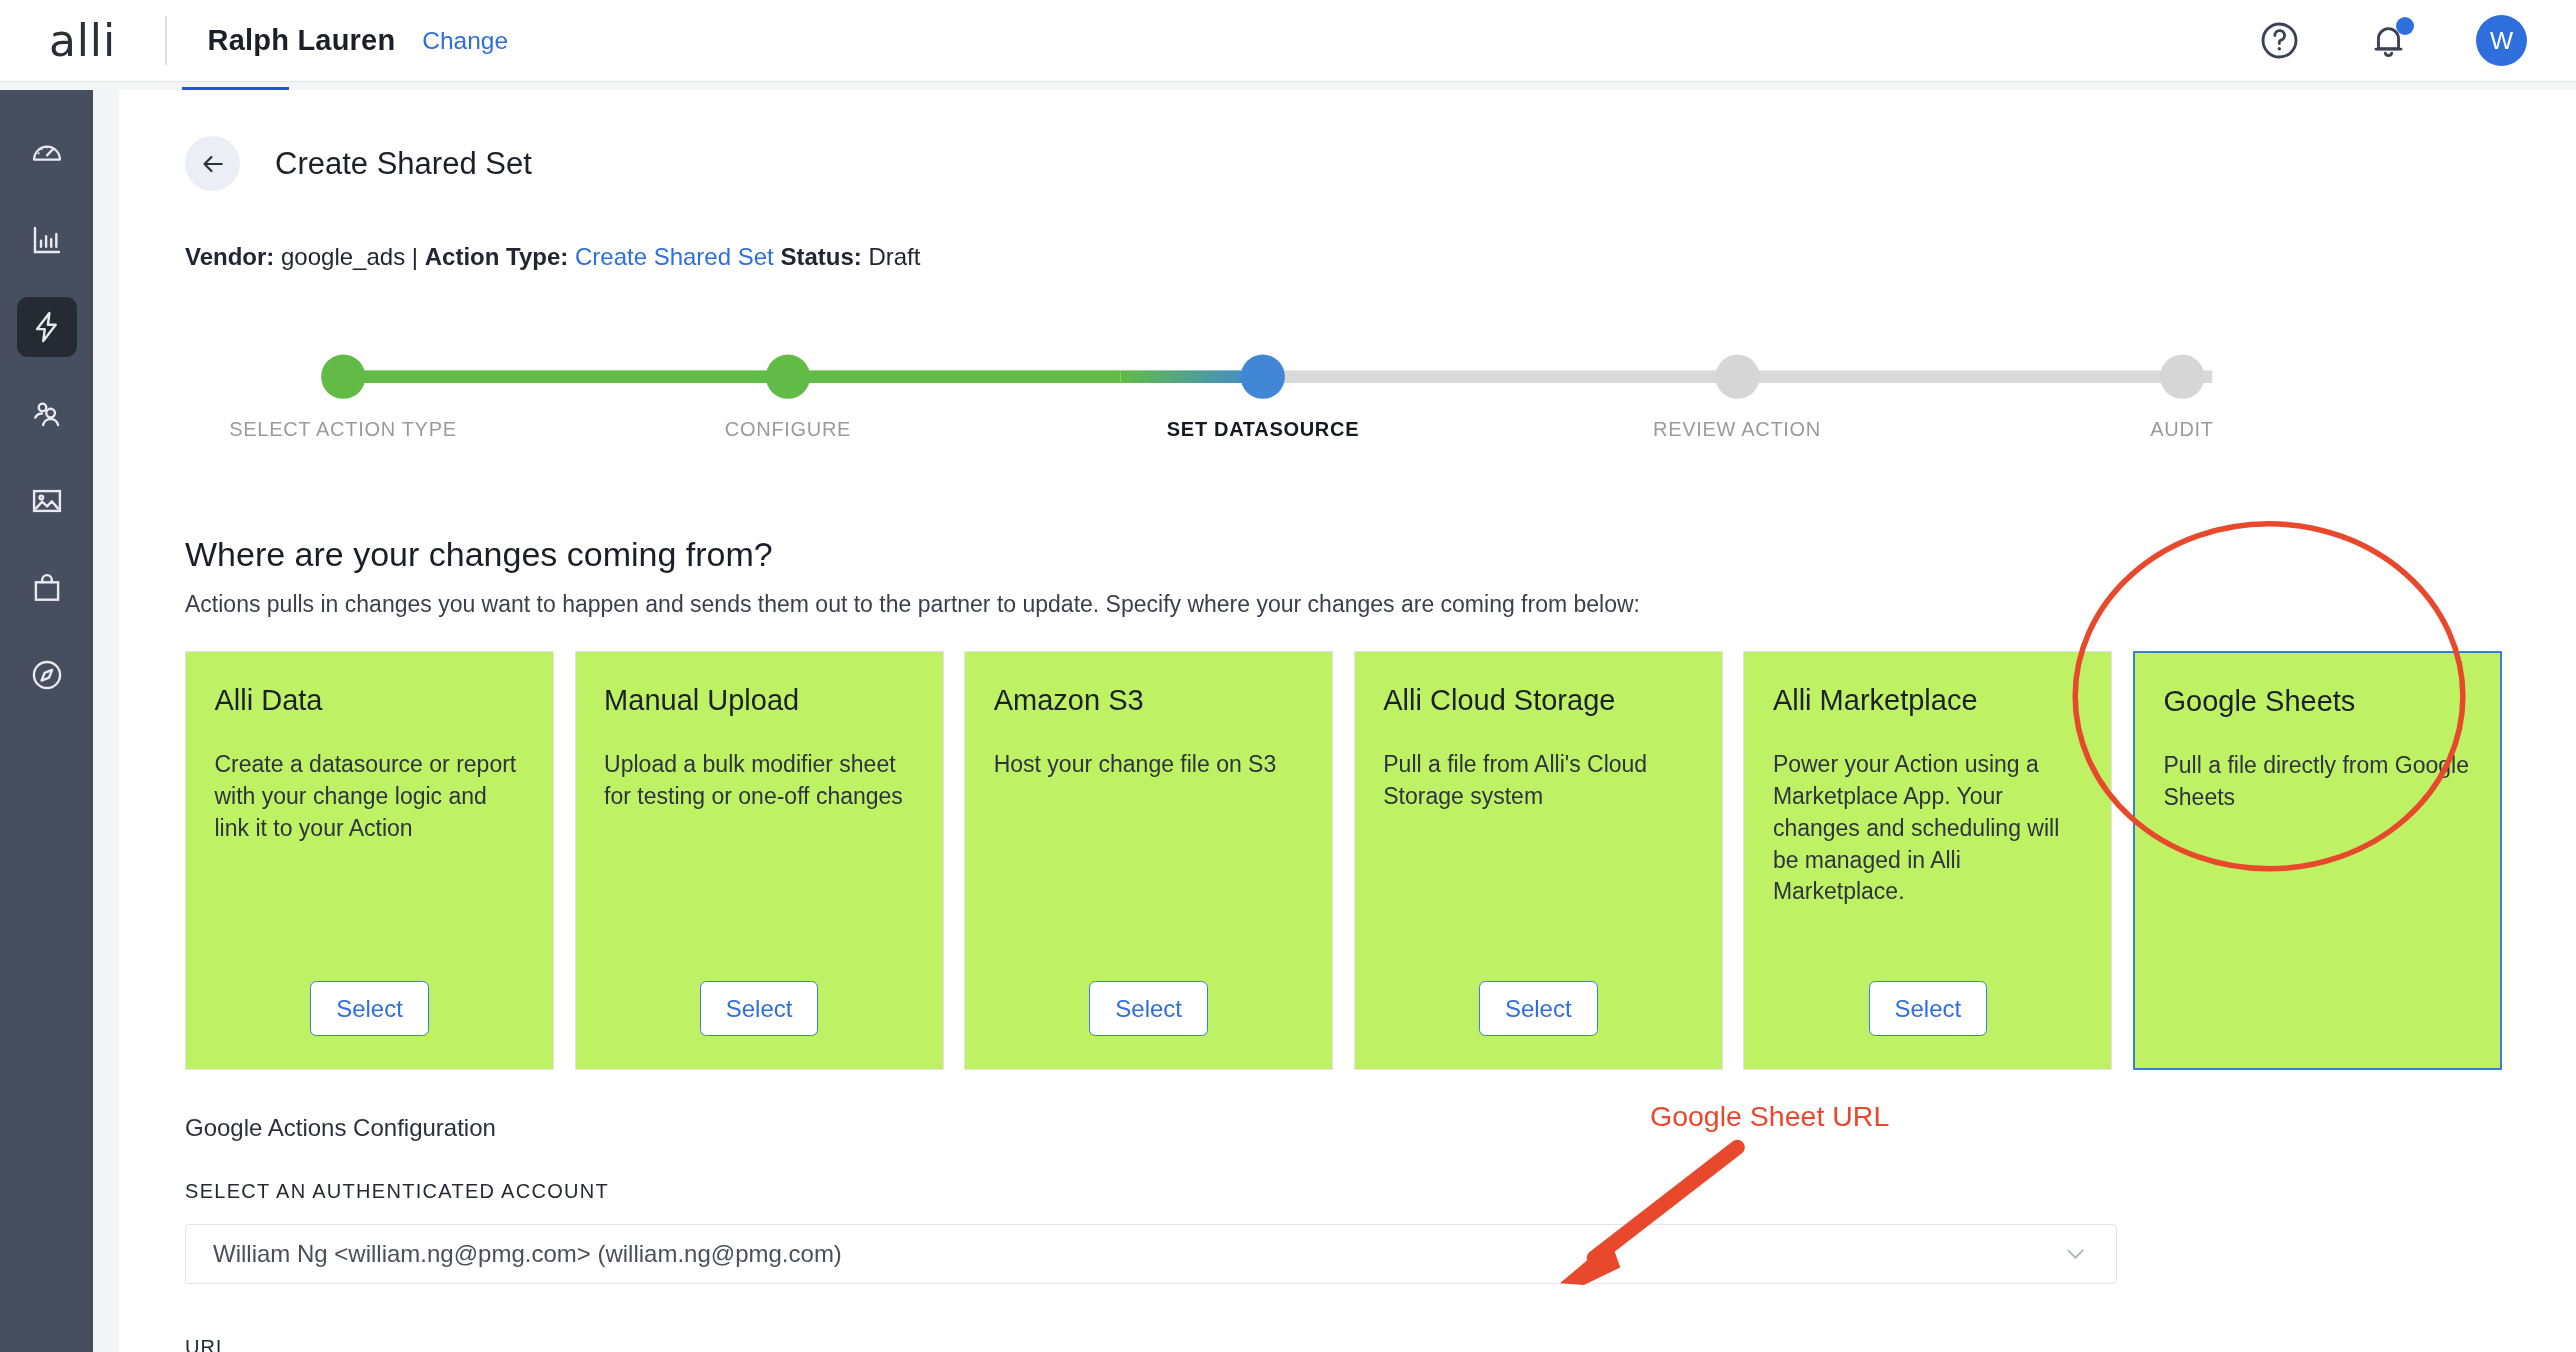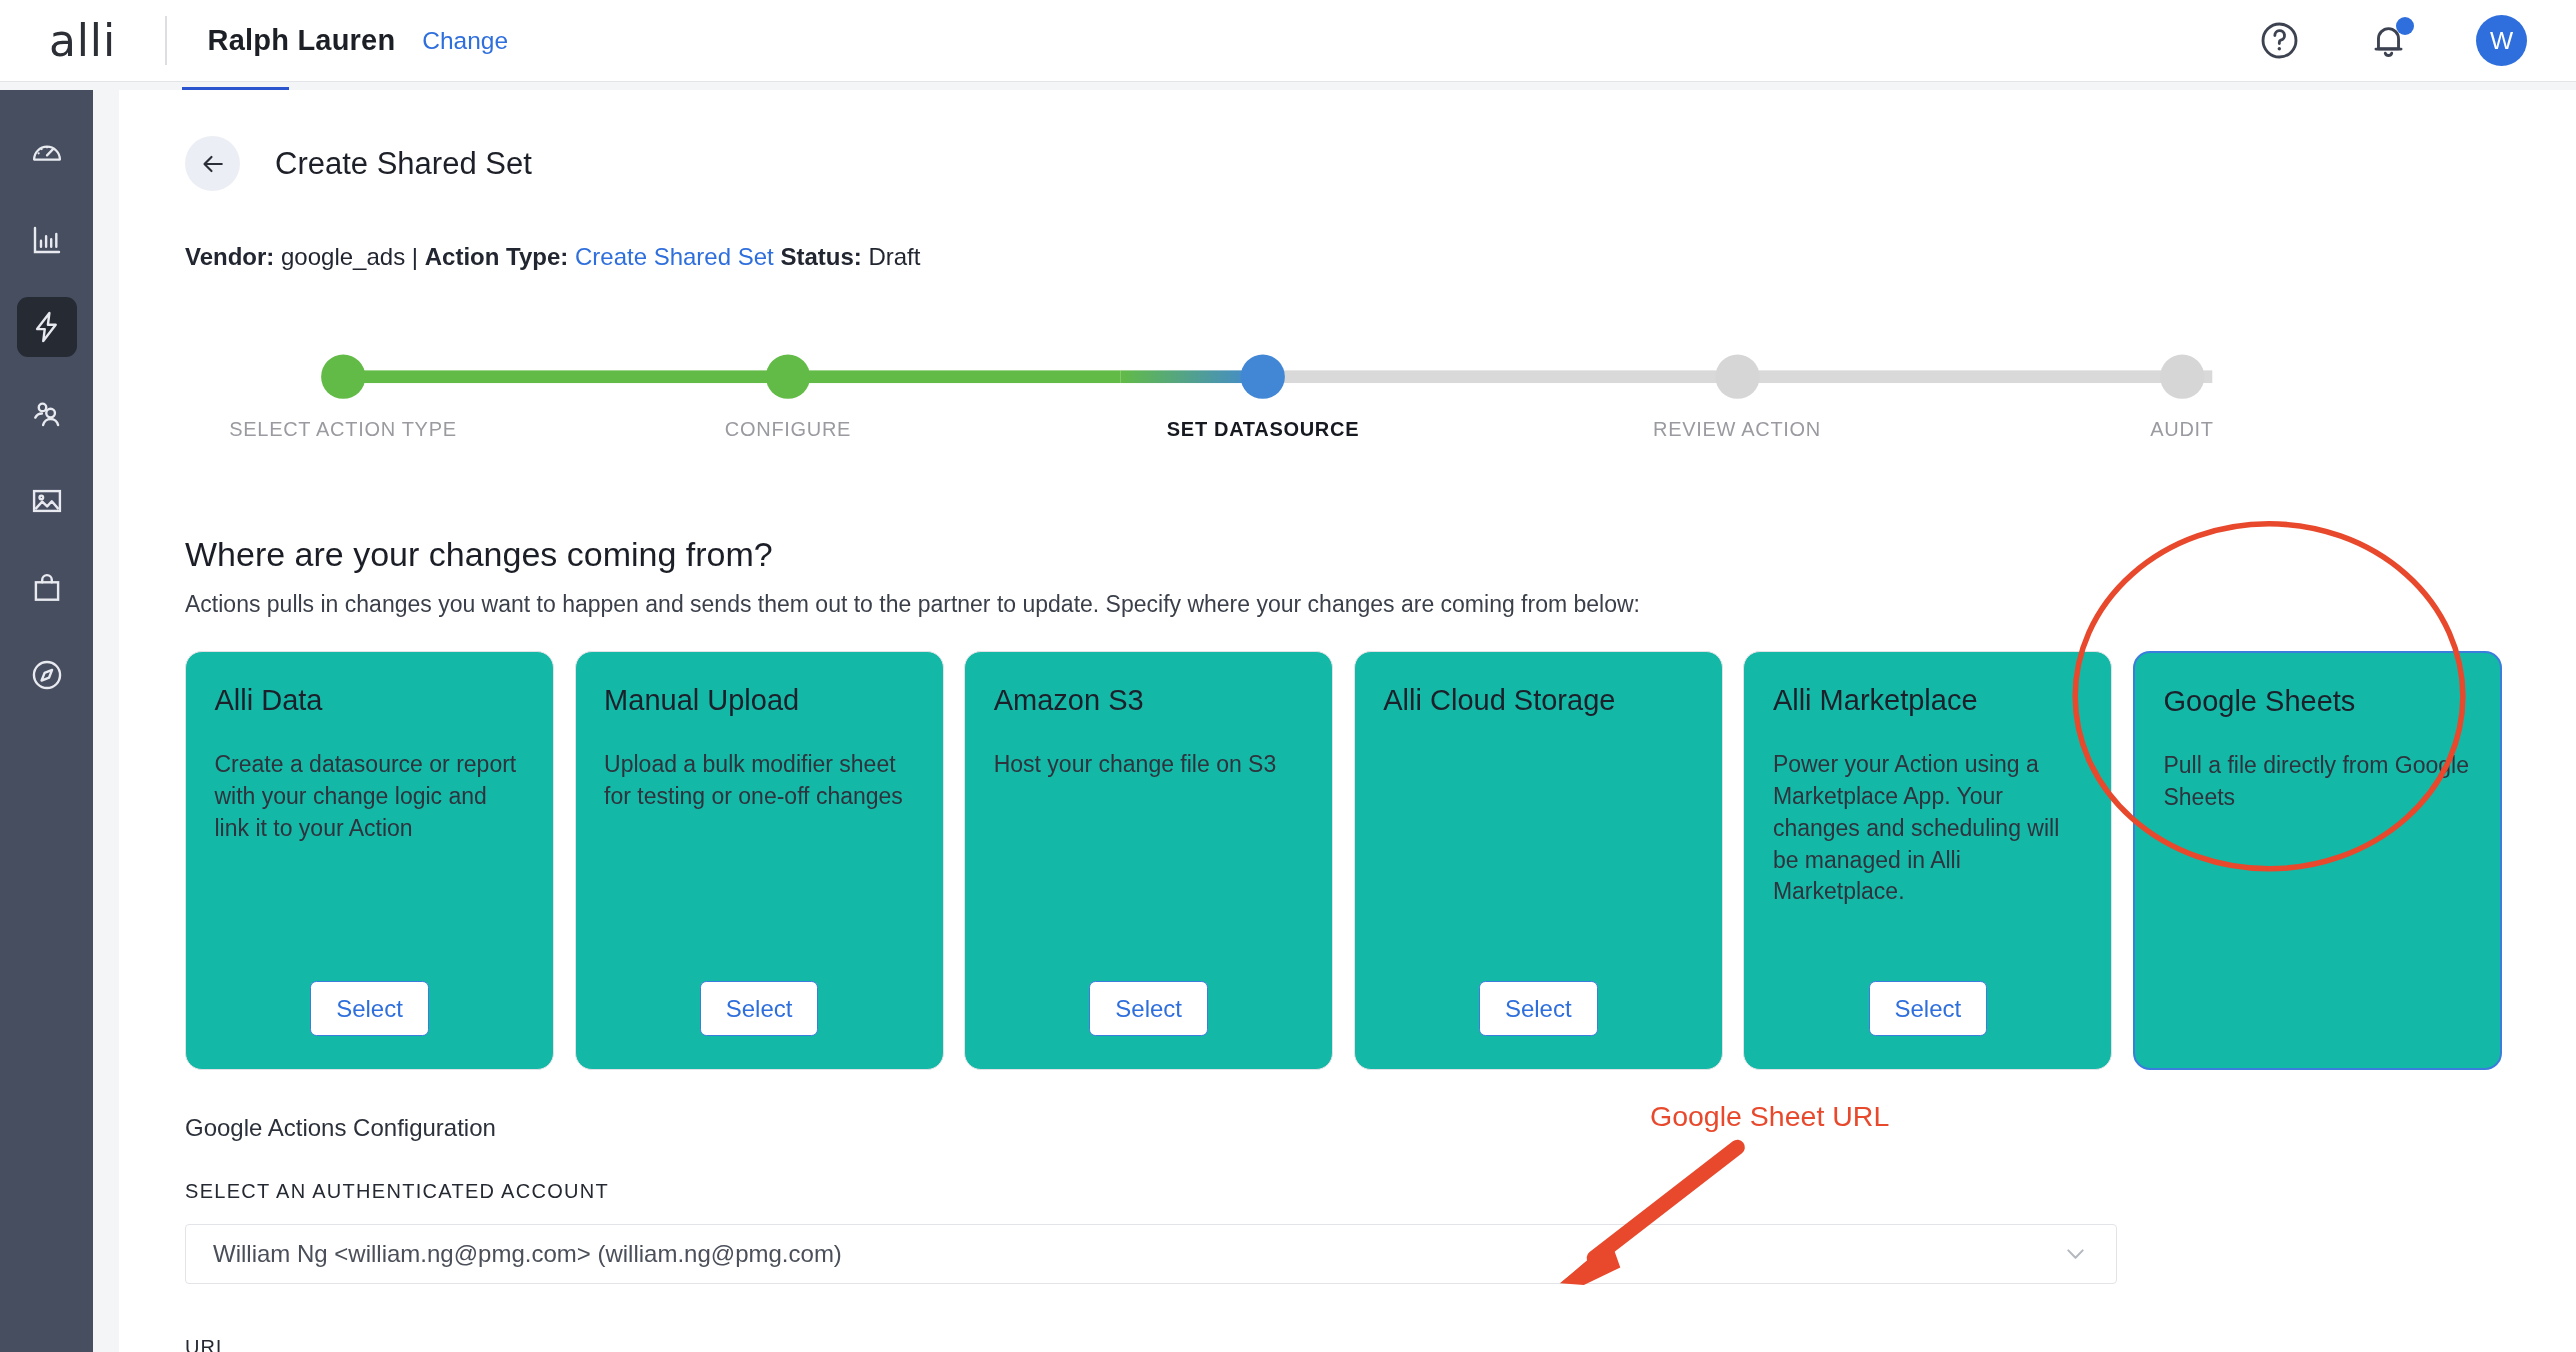--- a/index.html
+++ b/index.html
@@ -86,22 +86,22 @@
 
   
   .sec-title { margin:87px 0 0 66px; font-size:34px; color:#1b1e26; font-weight:400; }
   .sec-sub { margin:17.4px 0 0 66px; font-size:23px; color:#3a3f4a; }
 
   
   .cards {
     display:flex; gap:20.6px; margin:33px 0 0 66px; width:2334px;
   }
   .card {
-    width:369px; height:419px; border:1.6px solid #e0e2e6; border-radius:17px;
-    background:#14b8a6; padding:32px 28.5px 0 28.5px;
+    width:369px; height:419px; border:1.6px solid #e0e2e6; border-radius:1px;
+    background:#bef264; padding:32px 28.5px 0 28.5px;
     display:flex; flex-direction:column; position:relative;
   }
   .card.selected { border:2.4px solid #3b7ddd; }
   .card-title { font-size:29px; color:#1c202a; font-weight:400; margin-bottom:32px; }
   .card-desc { font-size:23px; color:#2e333d; line-height:1.38; }
   .card-btn-row { margin-top:auto; display:flex; justify-content:center; padding-bottom:33px; }
   .select-btn {
     border:1.6px solid #3b7ddd; color:#2f6fdd; background:#fff;
     border-radius:6.3px; font-size:24px; padding:12.7px 25px;
     font-family:"Liberation Sans", sans-serif;
@@ -288,20 +288,21 @@
       <div class="card">
         <div class="card-title">Amazon S3</div>
         <div class="card-desc">Host your change file on S3</div>
         <div class="card-btn-row">
           <button class="select-btn">Select</button>
         </div>
       </div>
 
       <div class="card">
         <div class="card-title">Alli Cloud Storage</div>
+        <div class="card-desc">Pull a file from Alli's Cloud Storage system</div>
         <div class="card-btn-row">
           <button class="select-btn">Select</button>
         </div>
       </div>
 
       <div class="card">
         <div class="card-title">Alli Marketplace</div>
         <div class="card-desc">Power your Action using a Marketplace App. Your changes and scheduling will be managed in Alli Marketplace.</div>
         <div class="card-btn-row">
           <button class="select-btn">Select</button>

